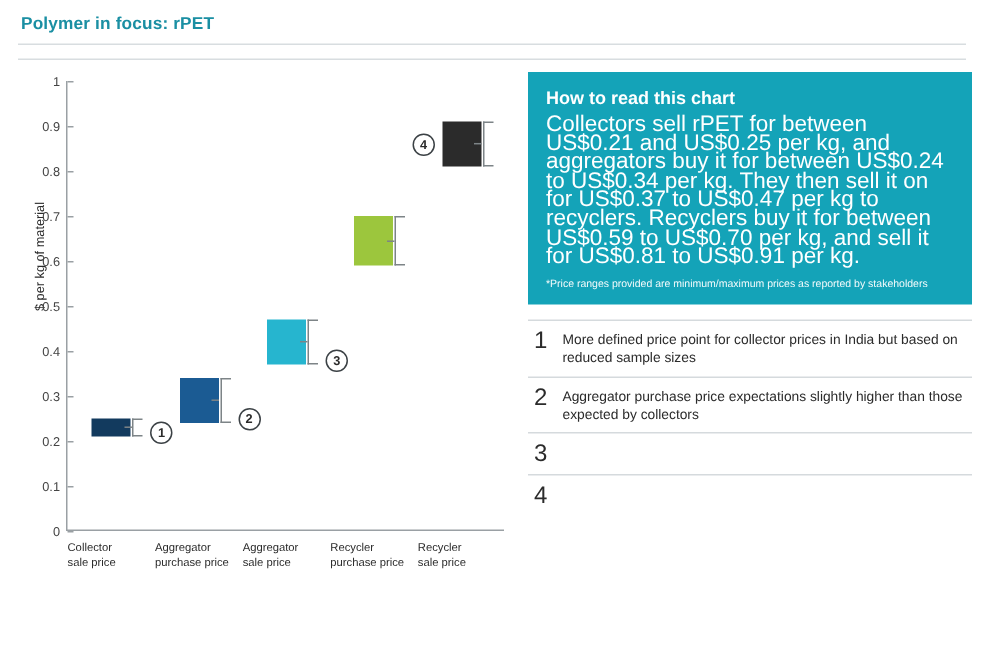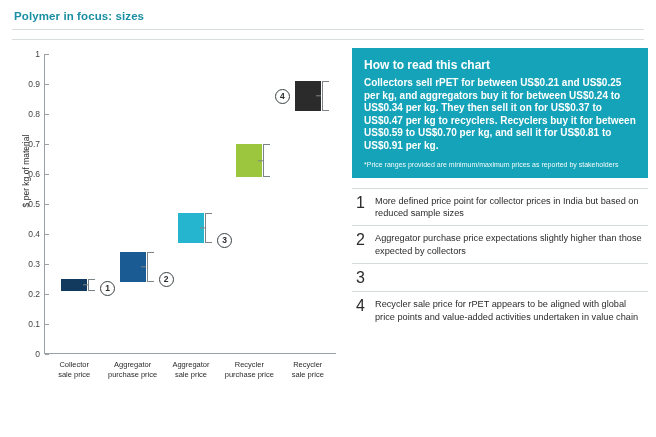--- a/index.html
+++ b/index.html
@@ -107,41 +107,40 @@
 
   .xlabels {
     position:absolute;
     left: 35px; top: 312px;
     width: 292px;
     display:flex;
   }
   .xlab {
     font-size: 7.5px;
     color:#2b2b2b;
-    text-align:center;
+    text-align:left;
     line-height:10px;
   }
 
   
   .howto {
     background: #14a3b8;
     color:#fff;
     padding: 10px 12px 9px 12px;
     width: 296px;
   }
   .howto h3 {
     margin:0 0 5px 0;
     font-size: 12px;
     font-weight: bold;
   }
   .howto p {
     margin:0;
-    font-size: 10px;
+    font-size: 15px;
     line-height: 12.6px;
-    font-weight: bold;
   }
   .howto .note {
     margin-top: 7px;
     font-size: 7px;
     line-height: 9px;
     opacity: .95;
   }
 
   .compare {
     margin-top: 10px;
@@ -173,21 +172,21 @@
     font-size: 9.2px;
     line-height: 12.4px;
     color:#2b2b2b;
   }
 </style>
 </head>
 <body>
 
 <div class="page">
 
-  <div class="kicker">Polymer in focus: sizes</div>
+  <div class="kicker">Polymer in focus: rPET</div>
   <div class="rule"></div>
   <div class="rule2"></div>
 
   <div class="content">
 
     <div class="left">
       <div class="chart">
         <div class="ylabel">$ per kg of material</div>
         <div class="plot" id="plot">
             <div class="ytick" style="top: 300px;">0</div>
@@ -257,20 +256,19 @@
             </div>
             <div class="crow">
               <div class="cnum">2</div>
               <div class="ctext">Aggregator purchase price expectations slightly higher than those expected by collectors</div>
             </div>
             <div class="crow">
               <div class="cnum">3</div>
             </div>
             <div class="crow">
               <div class="cnum">4</div>
-              <div class="ctext">Recycler sale price for rPET appears to be aligned with global price points and value-added activities undertaken in value chain</div>
             </div>
           </div>
       </div>
 
     </div>
   </div>
 </div>
 
 </body></html>

